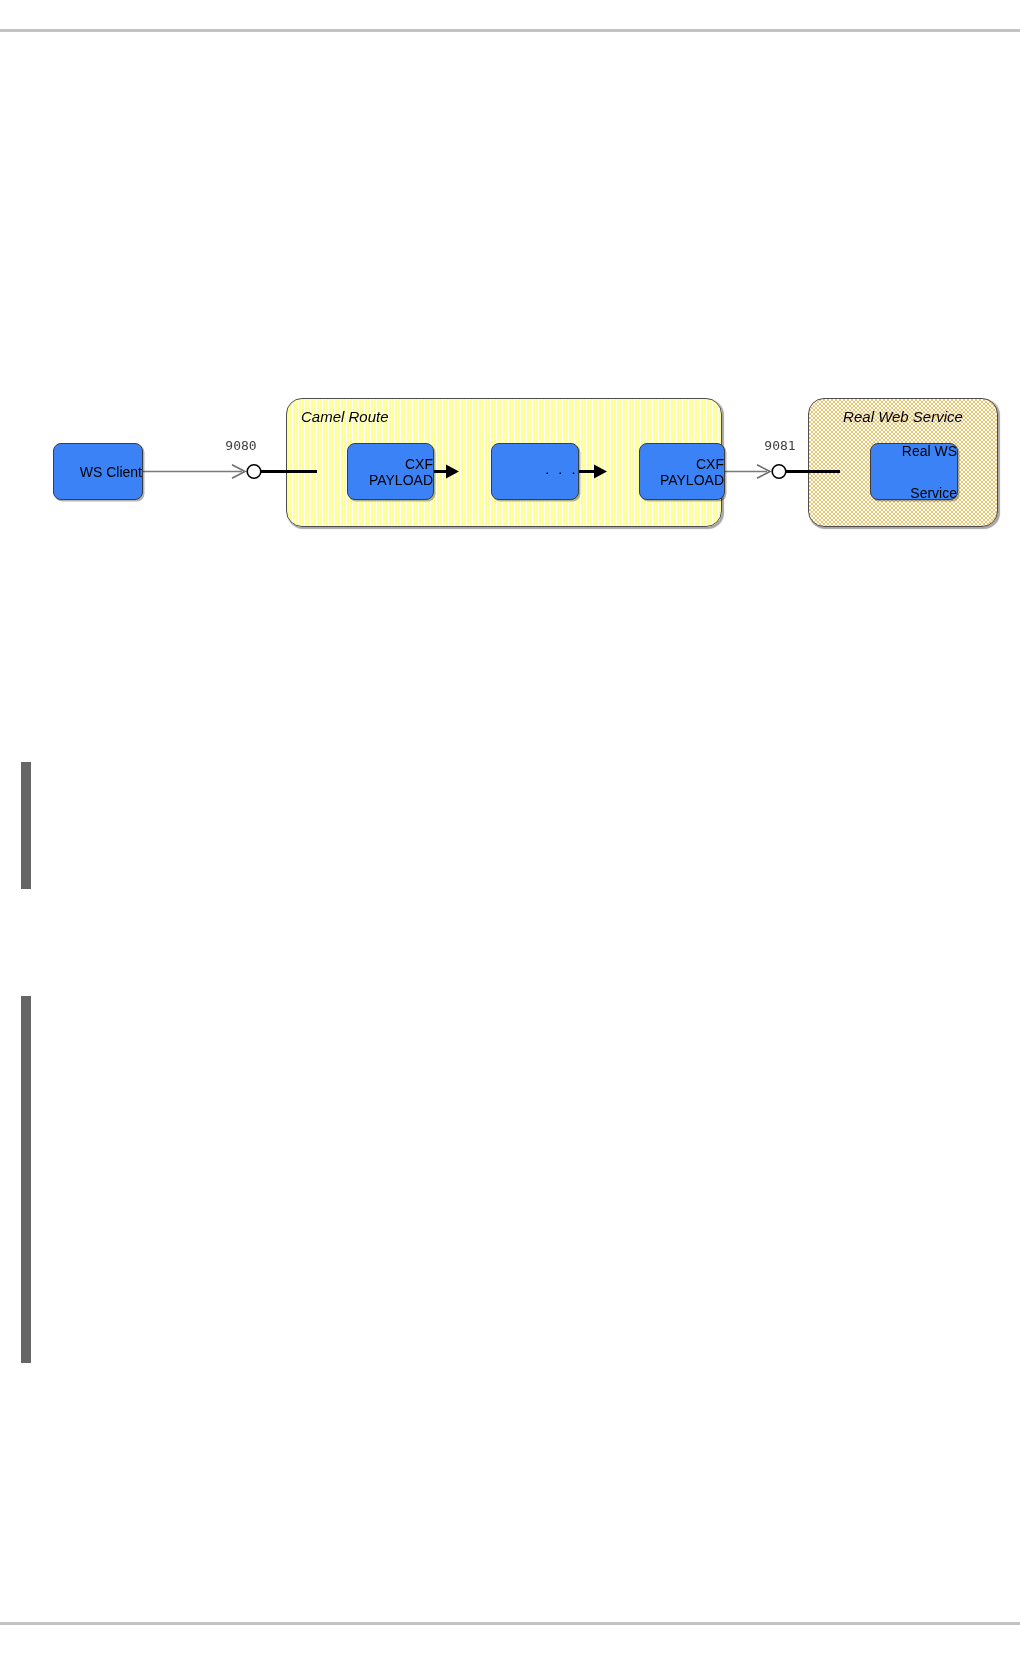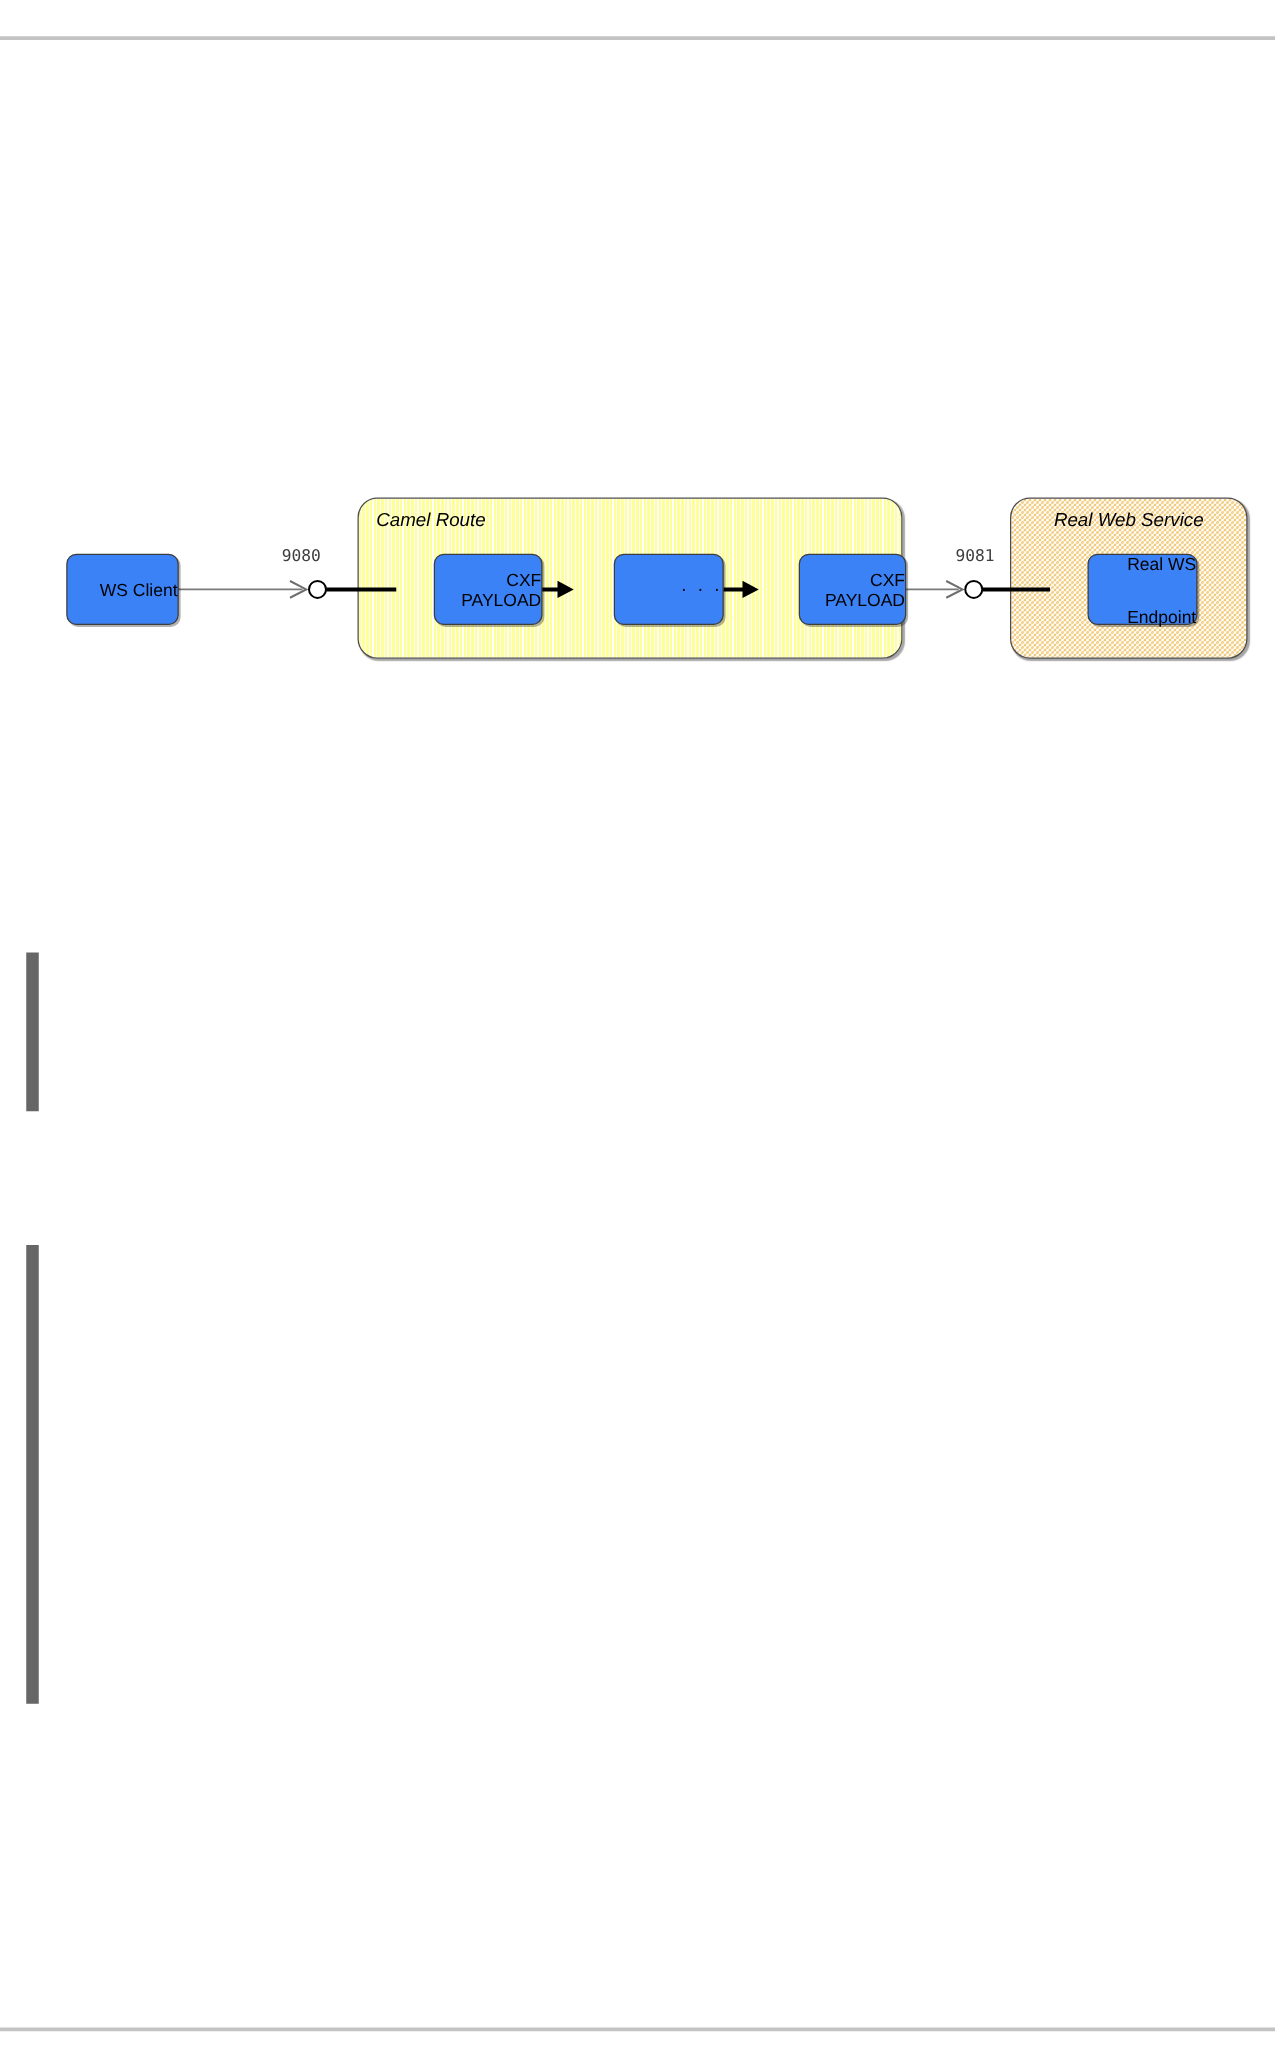--- a/index.html
+++ b/index.html
@@ -169,21 +169,21 @@
     <span>· · ·</span>
   </div>
 
   <div class="node cxf2">
     <span>CXF</span>
     <span>PAYLOAD</span>
   </div>
 
   <div class="node endpoint">
     <span>Real WS</span>
-    <span>Endpoint</span>
+    <span>Service</span>
   </div>
 
   <div class="port-label left">9080</div>
   <div class="port-label right">9081</div>
 
   <div class="quote-bar bar1"></div>
   <div class="quote-bar bar2"></div>
 
   <div class="rule bottom"></div>
 

